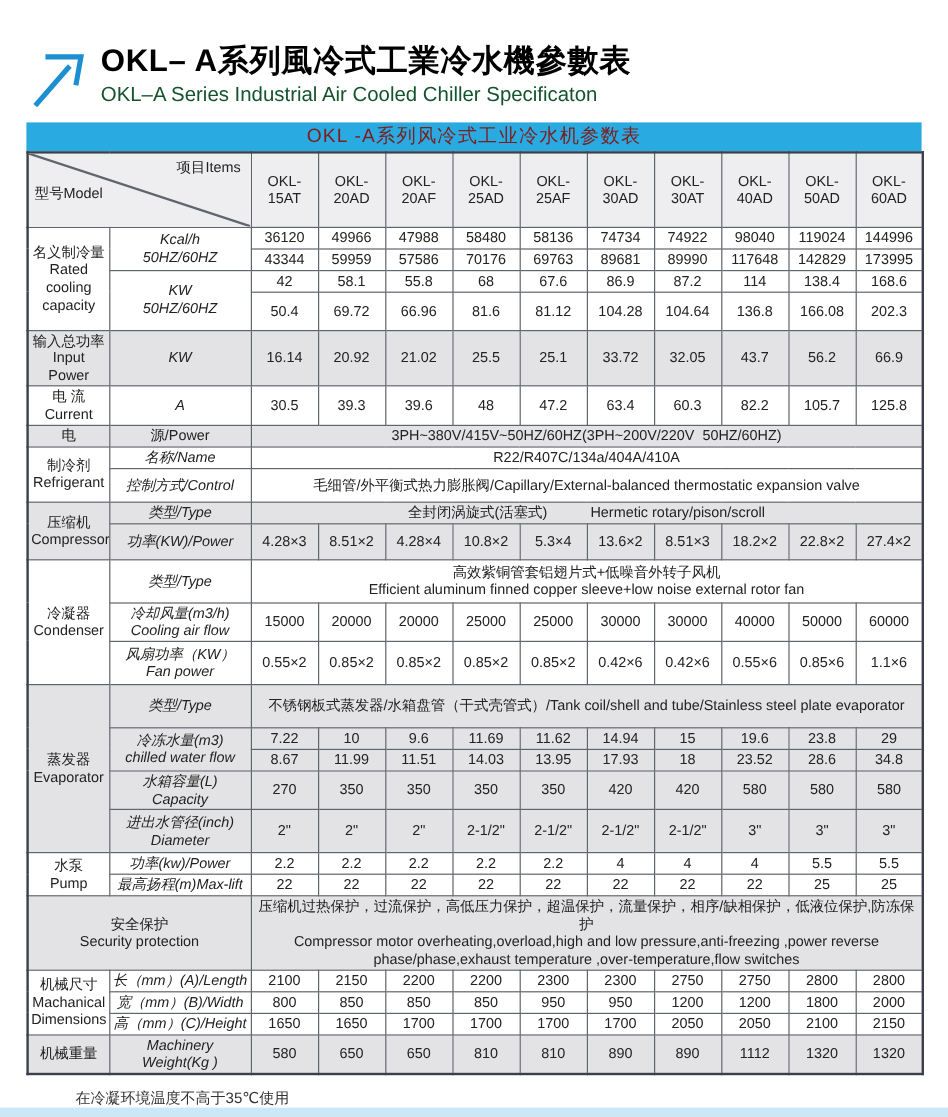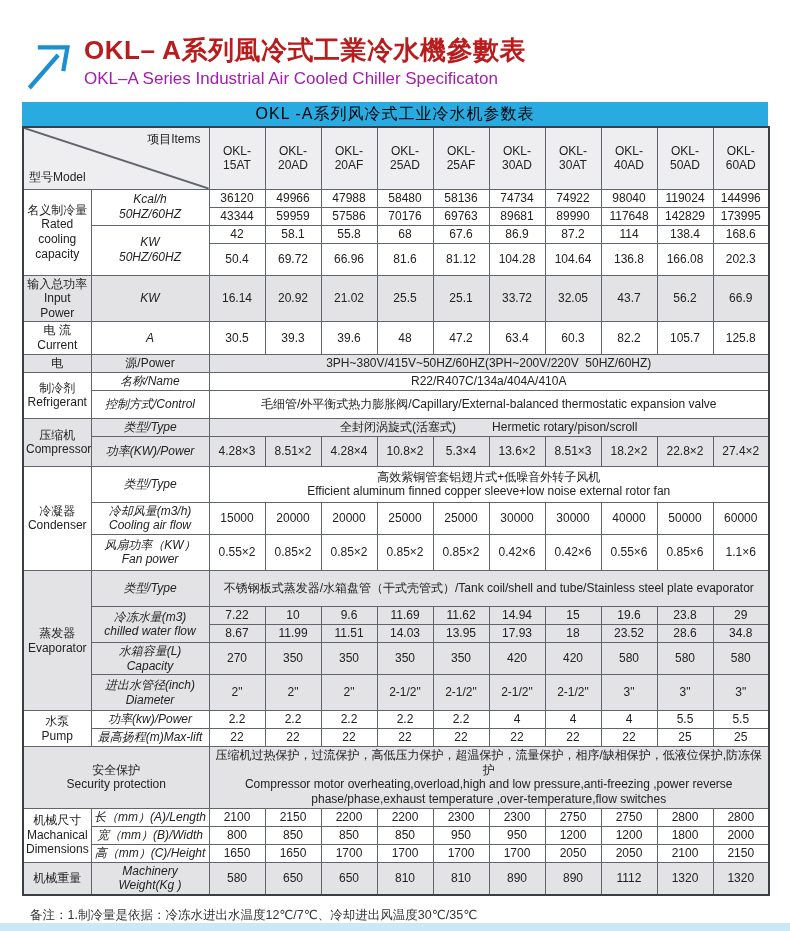--- a/index.html
+++ b/index.html
@@ -3,37 +3,37 @@
 <meta charset="utf-8">
 <style>
   * { box-sizing: border-box; margin: 0; padding: 0; }
   html, body { background: #fff; }
   body { font-family: "Liberation Sans", "DejaVu Sans", sans-serif; color: #222; }
   .page { position: relative; width: 790px; height: 931px; background: #fff; overflow: hidden; }
 
   
   .title-block { display: flex; align-items: flex-start; gap: 14px; margin: 36px 0 10px 26px; }
   .arrow-wrap { width: 44px; height: 52px; flex: 0 0 auto; margin-top: 4px; }
-  .title-text h1 { font-size: 26px; font-weight: 600; letter-spacing: .5px; color: #b91c1c; line-height: 1.15; }
-  .title-text .subtitle { font-size: 17px; font-weight: 400; color: #a21caf; margin-top: 3px; }
+  .title-text h1 { font-size: 26px; font-weight: 600; letter-spacing: .5px; color: #000000; line-height: 1.15; }
+  .title-text .subtitle { font-size: 17px; font-weight: 400; color: #14532d; margin-top: 3px; }
 
   
   .banner { width: 746px; margin-left: 22px; height: 24px; line-height: 24px;
-            background: #29abe2; color: #000000; text-align: center; font-size: 16px; letter-spacing: 1px; }
+            background: #29abe2; color: #7f1d1d; text-align: center; font-size: 16px; letter-spacing: 1px; }
 
   
   table.spec { border-collapse: collapse; table-layout: fixed; width: 746px; margin-left: 22px;
                border: 2px solid #3a3f49; }
   table.spec th, table.spec td { border: 1px solid #60646c; text-align: center; vertical-align: middle;
                font-size: 12px; line-height: 1.22; white-space: pre-line; padding: 1px 2px; color: #222;
                overflow: hidden; }
   thead th { background: #eeeef0; font-weight: 400; height: 30px; }
   th.corner { position: relative; }
   th.corner svg.diag { position: absolute; left: 0; top: 0; width: 100%; height: 100%; }
-  .corner-model { position: absolute; left: 5px; bottom: 4px; font-size: 12px; }
+  .corner-model { position: absolute; left: 5px; bottom: 20px; font-size: 12px; }
   .corner-items { position: absolute; right: 8px; top: 4px; font-size: 12px; }
   tr.band-w td { background: #ffffff; }
   tr.band-g td { background: #e3e3e5; }
   td.lab  { font-size: 11.5px; }
   td.item { font-size: 11.5px; font-style: italic; }
   td.labr { text-align: right; padding-right: 6px; font-size: 11.5px; }
   td.iteml { text-align: left; padding-left: 6px; font-size: 11.5px; }
   td.wide { font-size: 12px; }
   td.val { font-size: 12px; }
 
@@ -414,19 +414,18 @@
           <td class="val">890</td>
           <td class="val">890</td>
           <td class="val">1112</td>
           <td class="val">1320</td>
           <td class="val">1320</td>
         </tr>
       </tbody>
   </table>
 
   <div class="notes">
-      <div class="ind-0">备注：1.制冷量是依据：冷冻水进出水温度12℃/7℃、冷却进出风温度30℃/35℃</div>
       <div class="ind-1">在冷凝环境温度不高于35℃使用</div>
     </div>
 
   <div class="bottom-strip"></div>
 
 </div>
 
 </body></html>

